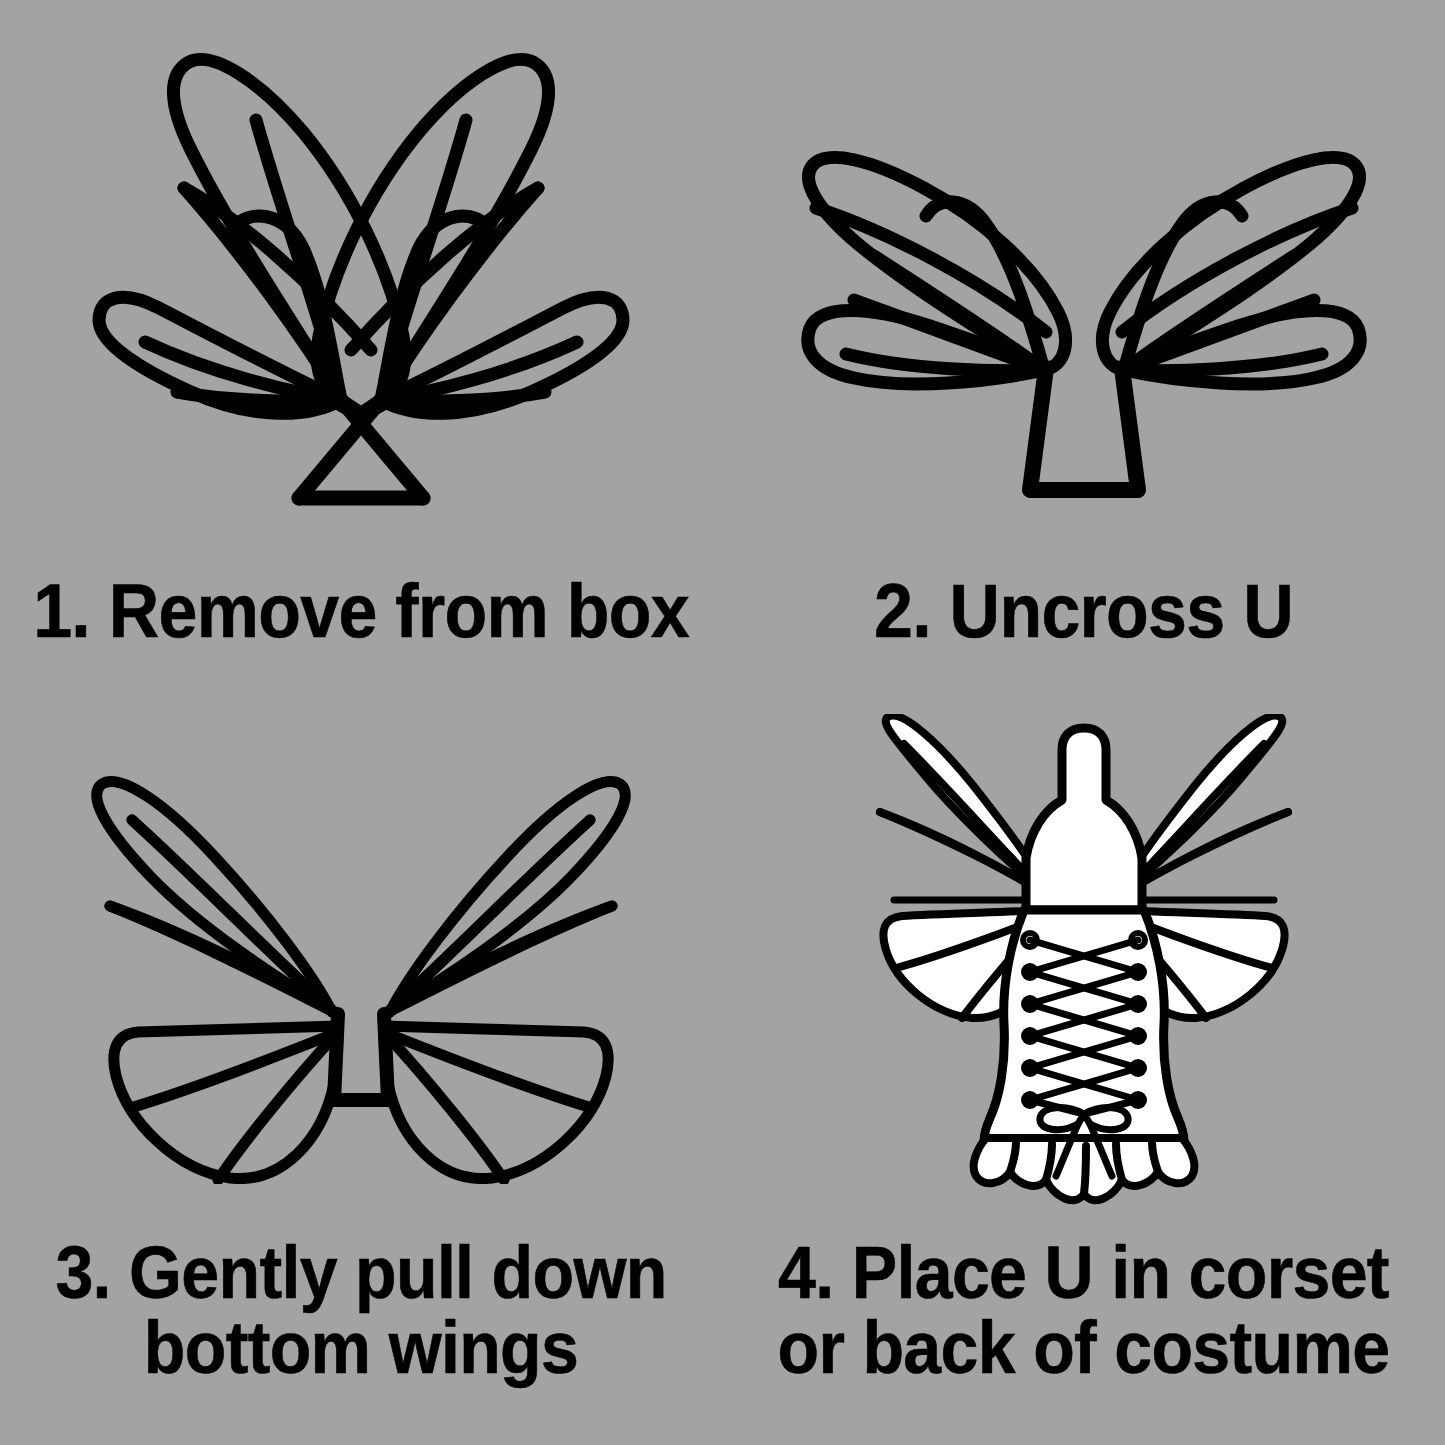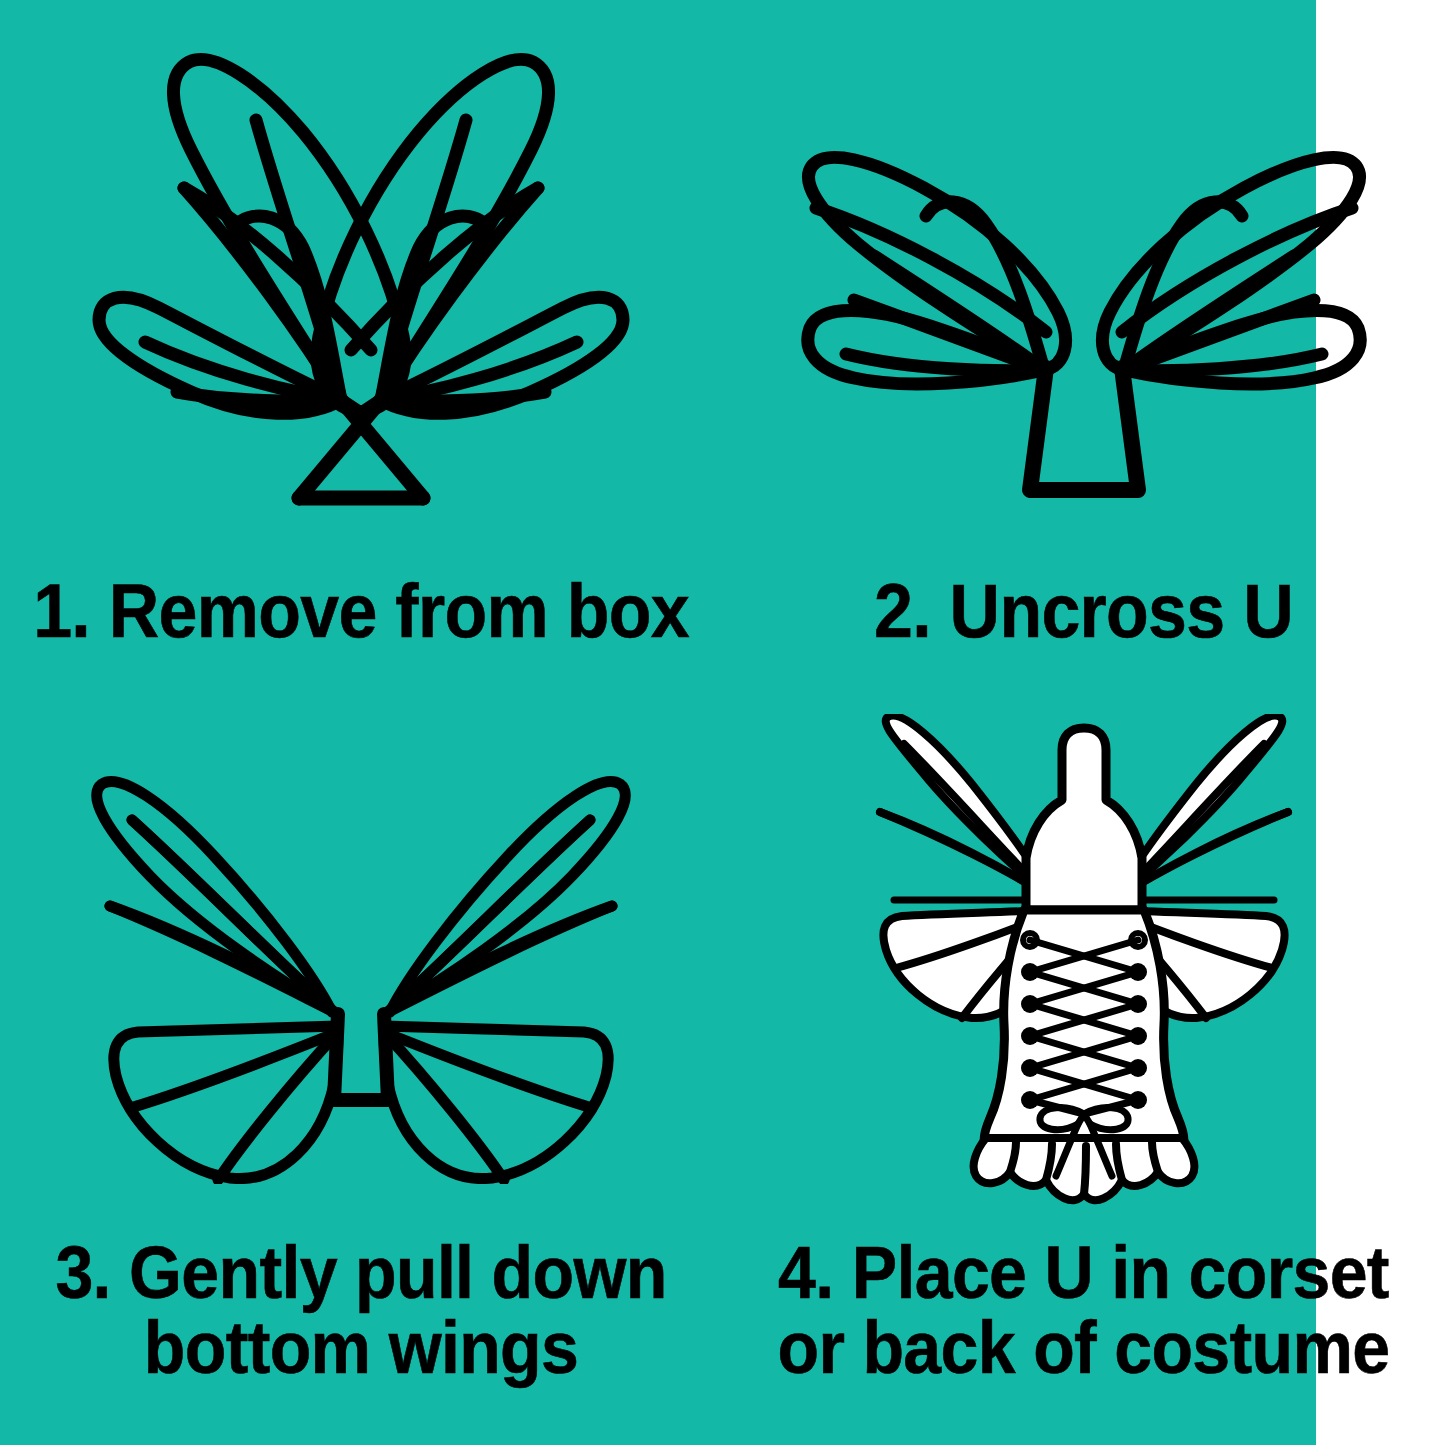--- a/index.html
+++ b/index.html
@@ -10,23 +10,23 @@
   }
   body {
     width: 1445px;
     height: 1445px;
     font-family: "Liberation Sans", sans-serif;
     color: #000000;
     overflow: hidden;
   }
   .sheet {
     position: relative;
-    width: 1316px;
+    width: 1445px;
     height: 1445px;
-    background: #14b8a6;
+    background: #a3a3a3;
   }
   .grid {
     display: grid;
     grid-template-columns: 722px 723px;
     grid-template-rows: 722px 723px;
     width: 1445px;
     height: 1445px;
   }
   .panel {
     position: relative;

